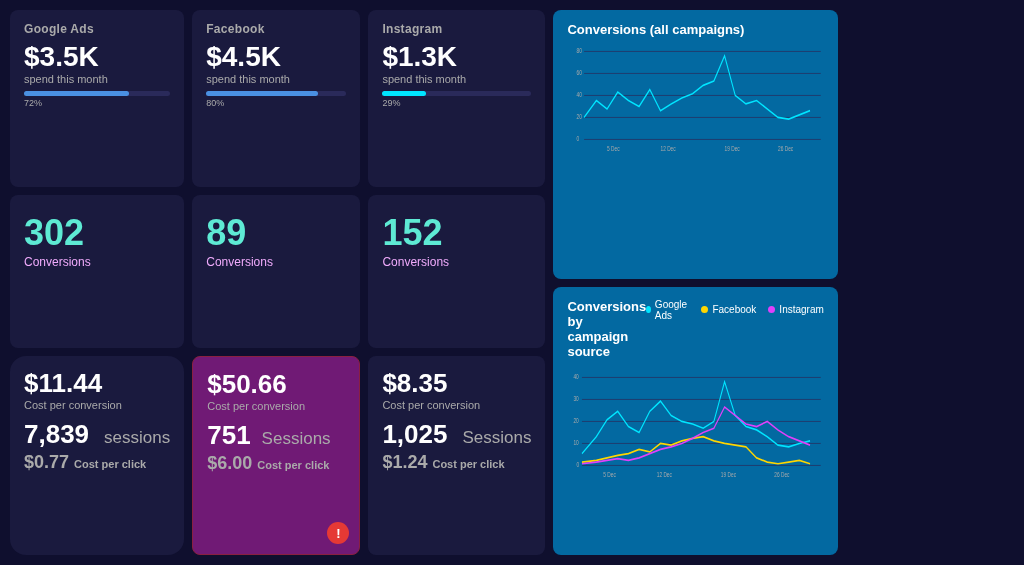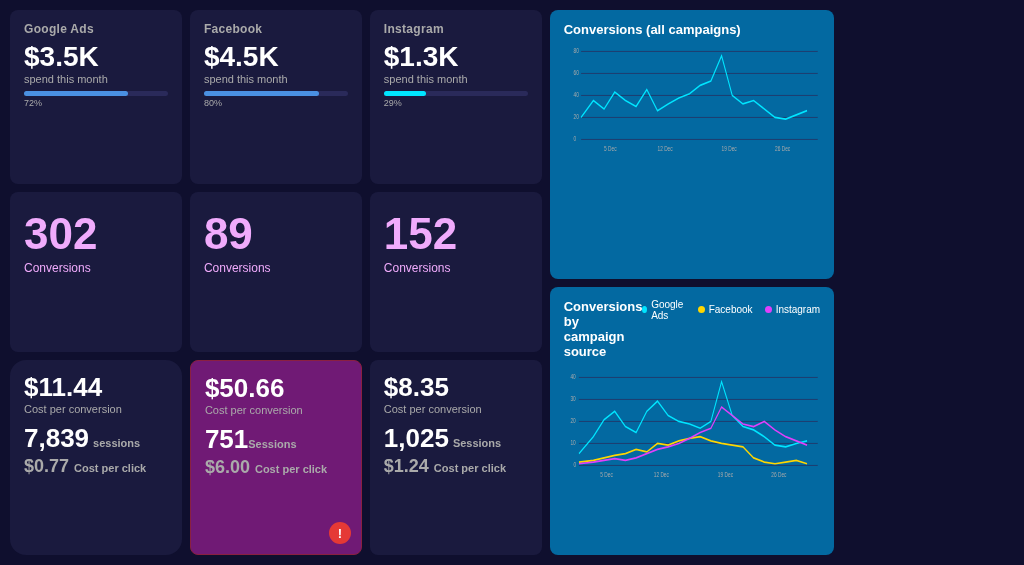--- a/index.html
+++ b/index.html
@@ -59,23 +59,23 @@
       border-radius: 3px;
       background: #4a90e2;
     }
     .progress-label {
       font-size: 9px;
       color: #aaa;
       display: flex;
       justify-content: space-between;
     }
     .conversions-value {
-      font-size: 44px;
-      font-weight: 700;
-      color: #f0abfc;
+      font-size: 36px;
+      font-weight: 700;
+      color: #5eead4;
       line-height: 1.2;
       margin-top: 4px;
     }
     .conversions-label {
       font-size: 12px;
       color: #f0abfc;
     }
     .cost-value {
       font-size: 26px;
       font-weight: 700;
@@ -84,23 +84,24 @@
     .cost-label {
       font-size: 11px;
       color: #aaa;
     }
     .sessions-value {
       font-size: 26px;
       font-weight: 700;
       color: #fff;
     }
     .sessions-suffix {
-      font-size: 11px;
-      color: #aaa;
-      font-weight: 700;
+      font-size: 17px;
+      color: #aaa;
+      font-weight: 400;
+      margin-left: 11px;
     }
     .cpc-value {
       font-size: 18px;
       font-weight: 700;
       color: #aaa;
     }
     .alert-badge {
       position: absolute;
       bottom: 10px;
       right: 10px;

